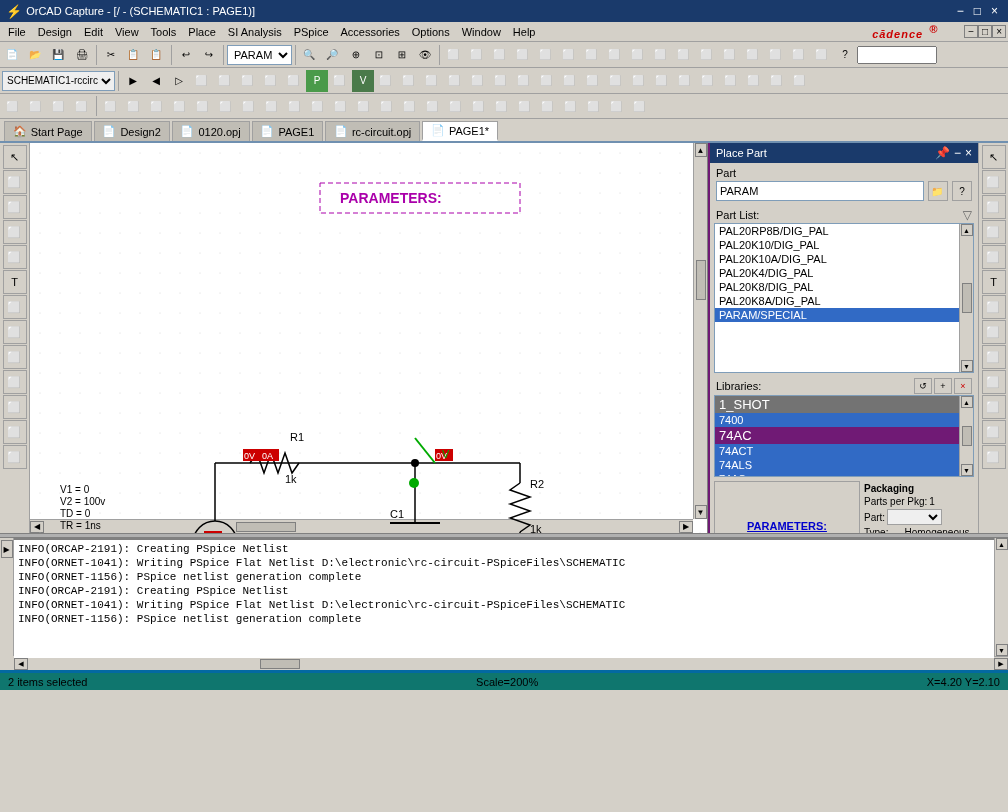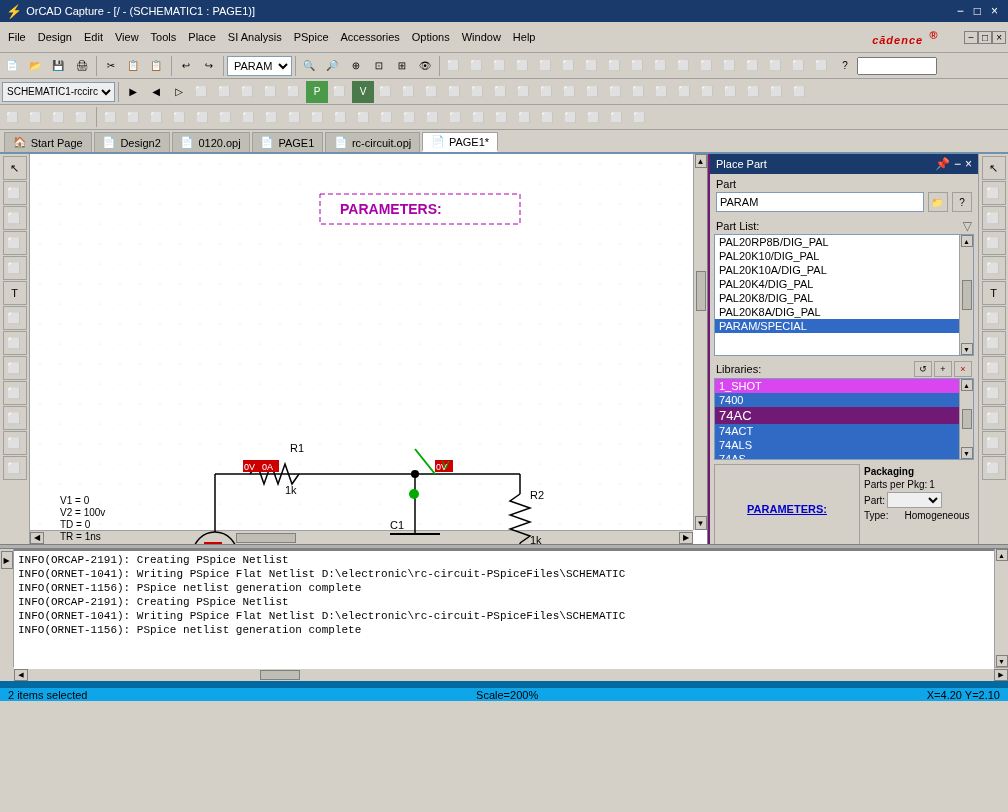--- a/index.html
+++ b/index.html
@@ -5,21 +5,21 @@
     * { margin: 0; padding: 0; box-sizing: border-box; }
     body { width: 1008px; height: 812px; overflow: hidden; font-family: 'Segoe UI', Tahoma, Arial, sans-serif; font-size: 11px; background: #d4d0c8; }
 
     
     #titlebar { background: #1a3a6b; color: white; height: 22px; display: flex; align-items: center; justify-content: space-between; padding: 0 6px; font-size: 11px; }
     #titlebar .title-left { display: flex; align-items: center; gap: 4px; }
     #titlebar .title-controls { display: flex; gap: 2px; }
     #titlebar .title-controls span { color: white; font-size: 12px; cursor: pointer; padding: 0 4px; }
 
     
-    #menubar { background: #d4d0c8; height: 31px; display: flex; align-items: center; border-bottom: 1px solid #a0a0a0; padding: 0 2px; }
+    #menubar { background: #d4d0c8; height: 20px; display: flex; align-items: center; border-bottom: 1px solid #a0a0a0; padding: 0 2px; }
     #menubar span { padding: 2px 6px; cursor: pointer; font-size: 11px; }
     .cadence-logo { margin-left: auto; margin-right: 10px; font-style: italic; font-weight: bold; font-size: 14px; color: #cc0000; letter-spacing: 1px; }
     .cadence-r { font-size: 8px; vertical-align: super; }
 
     
     .toolbar-dropdown { height: 20px; border: 1px solid #7f9db9; font-size: 11px; background: white; padding: 0 2px; }
 
     
     #tabbar { background: #d4d0c8; height: 24px; display: flex; align-items: flex-end; padding-left: 4px; border-bottom: 2px solid #7090b0; }
     .tab { height: 20px; padding: 2px 8px; border: 1px solid #a0a0a0; border-bottom: none; background: #c0bdb5; cursor: pointer; font-size: 11px; margin-right: 2px; display: flex; align-items: center; gap: 4px; }
@@ -30,39 +30,39 @@
     #place-part-header { background: #1a3a6b; color: white; padding: 3px 6px; display: flex; align-items: center; justify-content: space-between; }
     #place-part-header span { font-size: 11px; }
     #place-part-header .header-controls { display: flex; gap: 4px; }
     #place-part-header .header-btn { color: white; cursor: pointer; font-size: 12px; }
 
     .panel-section { padding: 4px 6px; }
     .panel-label { font-size: 11px; color: #000; margin-bottom: 2px; }
     .panel-input-row { display: flex; align-items: center; gap: 4px; }
     .panel-input { flex: 1; height: 20px; border: 1px solid #7f9db9; font-size: 11px; padding: 1px 3px; background: white; }
     .panel-icon-btn { width: 20px; height: 20px; border: 1px solid #a0a0a0; background: #d4d0c8; cursor: pointer; display: flex; align-items: center; justify-content: center; font-size: 10px; }
-    .list-scroll { height: 120px; overflow-y: auto; overflow-x: hidden; }
+    .list-scroll { height: 148px; overflow-y: auto; overflow-x: hidden; }
     .list-item { padding: 1px 4px; cursor: pointer; white-space: nowrap; font-size: 11px; }
     .list-item.selected { background: #316ac5; color: white; }
     .lib-btn { width: 18px; height: 16px; border: 1px solid #a0a0a0; background: #d4d0c8; cursor: pointer; display: flex; align-items: center; justify-content: center; font-size: 9px; }
 
     
     .radio-row { display: flex; align-items: center; gap: 8px; padding: 3px 6px; font-size: 11px; }
 
     
     .search-row { display: flex; align-items: center; gap: 4px; padding: 2px 6px; font-size: 11px; cursor: pointer; }
     .search-plus { color: #000; font-size: 12px; border: 1px solid #808080; width: 14px; height: 14px; display: flex; align-items: center; justify-content: center; background: #d4d0c8; cursor: pointer; }
     .right-tool-btn { width: 24px; height: 24px; border: 1px solid #a0a0a0; background: #d4d0c8; cursor: pointer; display: flex; align-items: center; justify-content: center; font-size: 11px; }
 
     
     #console { height: 120px; background: white; border-top: 2px solid #808080; overflow-y: auto; font-size: 11px; font-family: 'Courier New', monospace; padding: 2px 4px; }
     .console-line { color: #000; padding: 1px 0; white-space: nowrap; overflow: hidden; }
 
     
-    #statusbar { height: 20px; background: #0ea5e9; border-top: 7px solid #0369a1; display: flex; align-items: center; padding: 0 8px; font-size: 11px; justify-content: space-between; }
+    #statusbar { height: 20px; background: #0f766e; border-top: 3px solid #0369a1; display: flex; align-items: center; padding: 0 8px; font-size: 11px; justify-content: space-between; }
 
     
     #console-area { position: relative; }
     .console-resize-bar { height: 5px; background: #b0b0b0; cursor: ns-resize; border-top: 1px solid #808080; border-bottom: 1px solid #808080; }
 
     
     .toolbar-row { display: flex; flex-wrap: nowrap; background: #d4d0c8; border-bottom: 1px solid #a0a0a0; padding: 1px 2px; align-items: center; gap: 1px; min-height: 26px; }
     .tb { width: 22px; height: 22px; border: 1px solid transparent; cursor: pointer; display: flex; align-items: center; justify-content: center; font-size: 10px; background: #d4d0c8; }
     .tsep { width: 1px; height: 20px; background: #a0a0a0; margin: 0 2px; }
   </style>
@@ -409,21 +409,21 @@
       <div style="display:flex; align-items:center; justify-content:space-between; padding:1px 2px;">
         <span>Libraries:</span>
         <div style="display:flex; gap:2px;">
           <button class="lib-btn">↺</button>
           <button class="lib-btn">+</button>
           <button class="lib-btn" style="color:#cc0000;">×</button>
         </div>
       </div>
       <div style="border:1px solid #7f9db9; background:#316ac5; display:flex;">
         <div style="flex:1; height:80px; overflow-y:auto;">
-          <div style="padding:1px 4px; color:white; background:#d946ef; font-size:11px; cursor:pointer;">1_SHOT</div>
+          <div style="padding:1px 4px; color:white; background:#737373; font-size:13px; cursor:pointer;">1_SHOT</div>
           <div style="padding:1px 4px; color:white; background:#316ac5; font-size:11px; cursor:pointer;">7400</div>
           <div style="padding:1px 4px; color:white; background:#701a75; font-size:13px; cursor:pointer;">74AC</div>
           <div style="padding:1px 4px; color:white; background:#316ac5; font-size:11px; cursor:pointer;">74ACT</div>
           <div style="padding:1px 4px; color:white; background:#316ac5; font-size:11px; cursor:pointer;">74ALS</div>
           <div style="padding:1px 4px; color:white; background:#316ac5; font-size:11px; cursor:pointer;">74AS</div>
         </div>
         <div style="width:14px; background:#d4d0c8; border-left:1px solid #a0a0a0; display:flex; flex-direction:column; align-items:center;">
           <button style="width:12px; height:12px; border:1px solid #808080; background:#d4d0c8; font-size:7px; cursor:pointer;">▲</button>
           <div style="flex:1;"></div>
           <div style="width:10px; height:20px; background:#c0bdb5; border:1px solid #808080;"></div>

